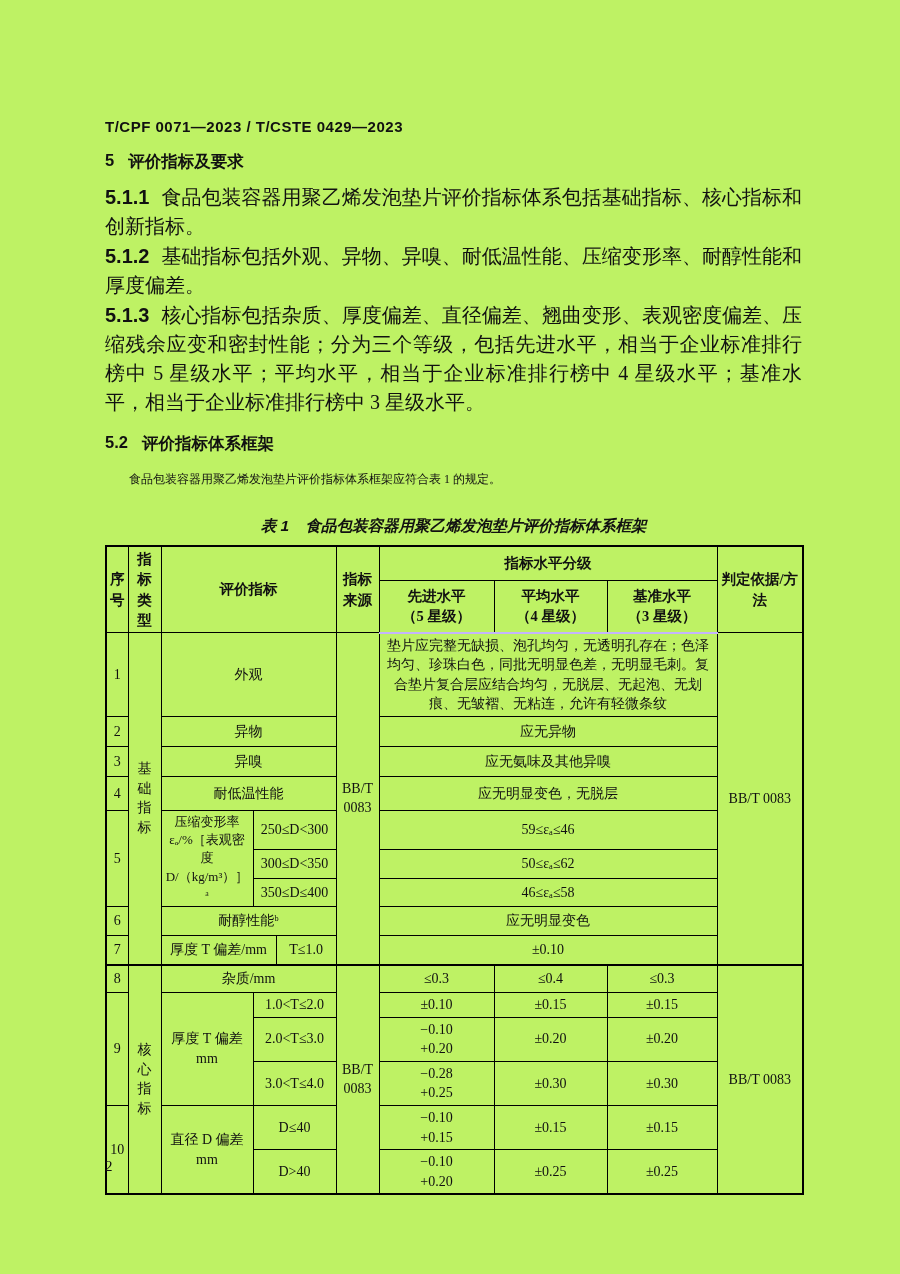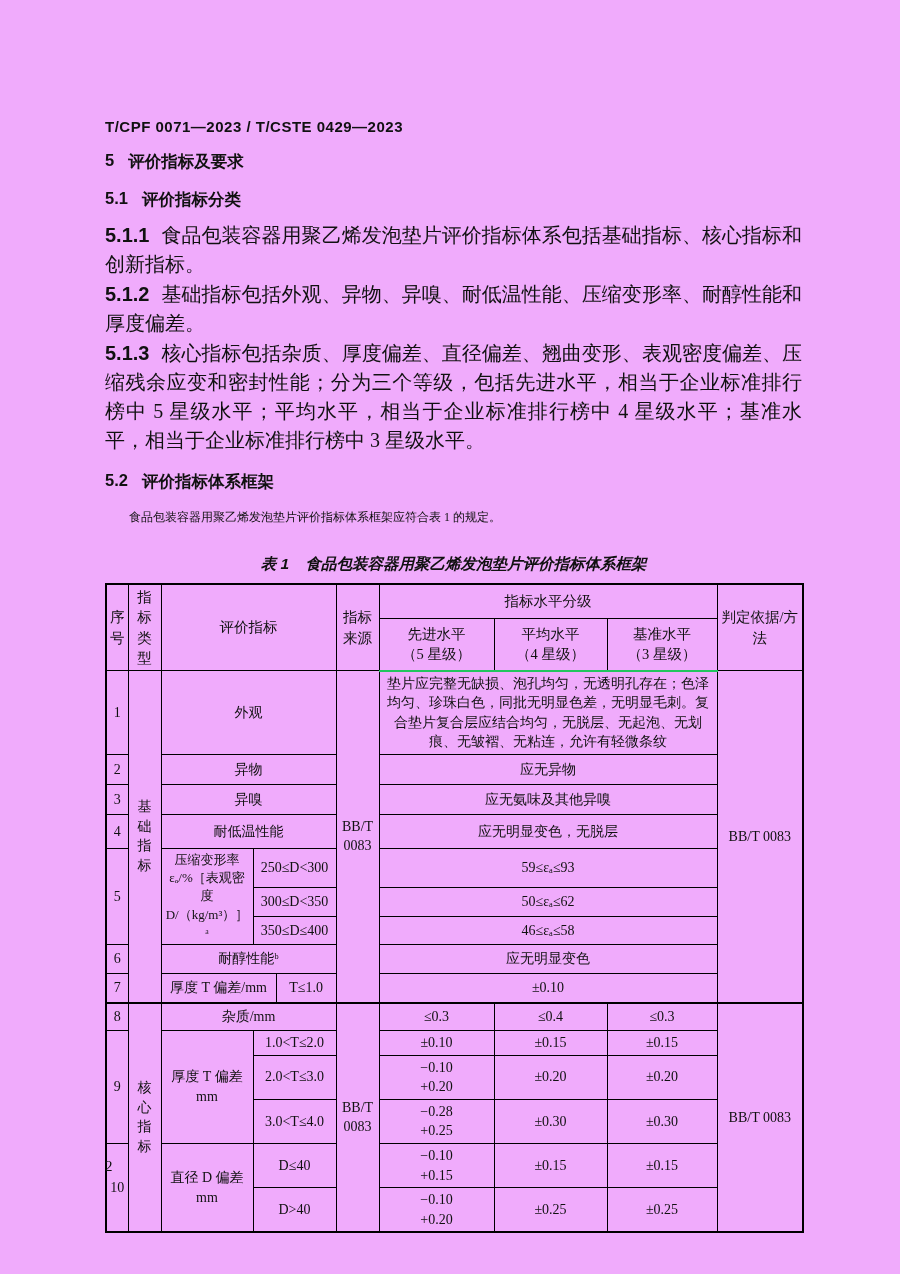--- a/index.html
+++ b/index.html
@@ -1,21 +1,21 @@
 <!DOCTYPE html>
 <html><head>
 <meta charset="utf-8">
 <style>
   * { margin:0; padding:0; box-sizing:border-box; }
   html,body { background:#e8e8e8; }
   .page {
     position:relative;
     width:900px; height:1274px;
     margin:0 auto;
-    background:#f0abfc;
+    background:#bef264;
     font-family:"Liberation Serif", serif;
     color:#111;
     overflow:hidden;
   }
   .content {
     position:absolute;
     left:105px; top:118px;
     width:697px;
   }
   .doc-header {
@@ -72,24 +72,24 @@
   table.framework td {
     border:1px solid #000;
     text-align:center;
     vertical-align:middle;
     padding:2px 3px;
     line-height:1.4;
     overflow:hidden;
   }
   td.hdr {
     font-family:"Liberation Serif", serif;
-    font-weight:normal;
+    font-weight:bold;
     font-size:14.5px;
   }
-  tr.hrow2 td { border-bottom:2px solid #22c55e; }
+  tr.hrow2 td { border-bottom:2px solid #c4b5fd; }
   tr.sectionbreak td { border-top:2px solid #000; }
   td.pre { white-space:pre-line; }
   td.just {
     text-align:justify;
     padding:3px 7px;
     line-height:1.55;
   }
   td.small { font-size:13px; }
   .page-number {
     position:absolute;
@@ -103,24 +103,20 @@
 <div class="page">
   <div class="content">
 
     <div class="doc-header">T/CPF 0071—2023 / T/CSTE 0429—2023</div>
 
     <div class="heading">
       <span class="hnum">5</span>
       <span>评价指标及要求</span>
     </div>
 
-    <div class="heading">
-      <span class="hnum">5.1</span>
-      <span>评价指标分类</span>
-    </div>
 
     <p class="clause"><span class="cnum">5.1.1</span><span>食品包装容器用聚乙烯发泡垫片评价指标体系包括基础指标、核心指标和创新指标。</span></p>
     <p class="clause"><span class="cnum">5.1.2</span><span>基础指标包括外观、异物、异嗅、耐低温性能、压缩变形率、耐醇性能和厚度偏差。</span></p>
     <p class="clause"><span class="cnum">5.1.3</span><span>核心指标包括杂质、厚度偏差、直径偏差、翘曲变形、表观密度偏差、压缩残余应变和密封性能；分为三个等级，包括先进水平，相当于企业标准排行榜中 5 星级水平；平均水平，相当于企业标准排行榜中 4 星级水平；基准水平，相当于企业标准排行榜中 3 星级水平。</span></p>
 
     <div class="heading">
       <span class="hnum">5.2</span>
       <span>评价指标体系框架</span>
     </div>
 
@@ -189,21 +185,21 @@
           <td colspan="3">耐低温性能</td>
           <td colspan="3">应无明显变色，无脱层</td>
         </tr>
 
         <tr>
           <td rowspan="3" style="height:29px">5</td>
           <td rowspan="3" class="pre small">压缩变形率
 εₐ/%［表观密度
 D/（kg/m³）］ᵃ</td>
           <td colspan="2">250≤D&lt;300</td>
-          <td colspan="3">59≤εₐ≤93</td>
+          <td colspan="3">59≤εₐ≤46</td>
         </tr>
         <tr>
           <td colspan="2" style="height:29px">300≤D&lt;350</td>
           <td colspan="3">50≤εₐ≤62</td>
         </tr>
         <tr>
           <td colspan="2" style="height:28px">350≤D≤400</td>
           <td colspan="3">46≤εₐ≤58</td>
         </tr>
 

